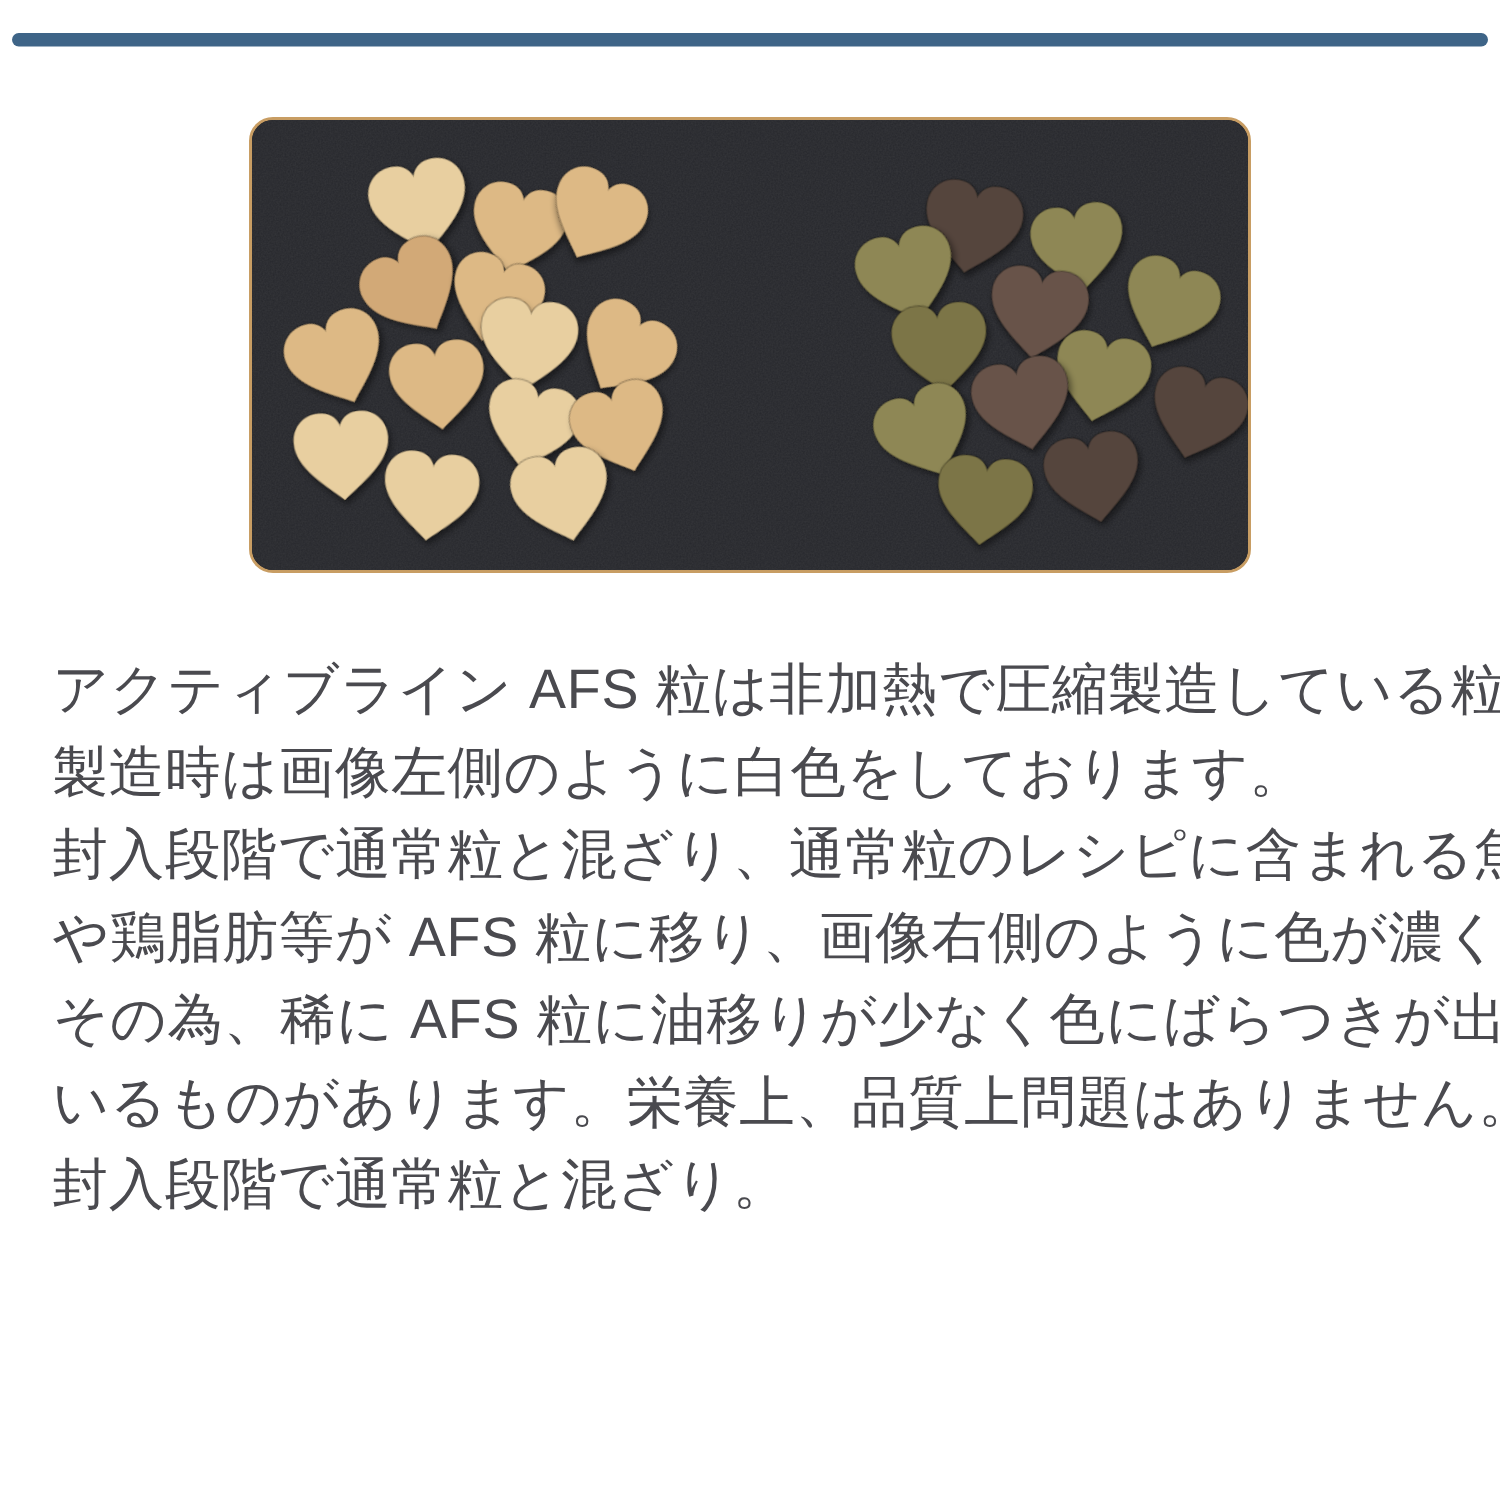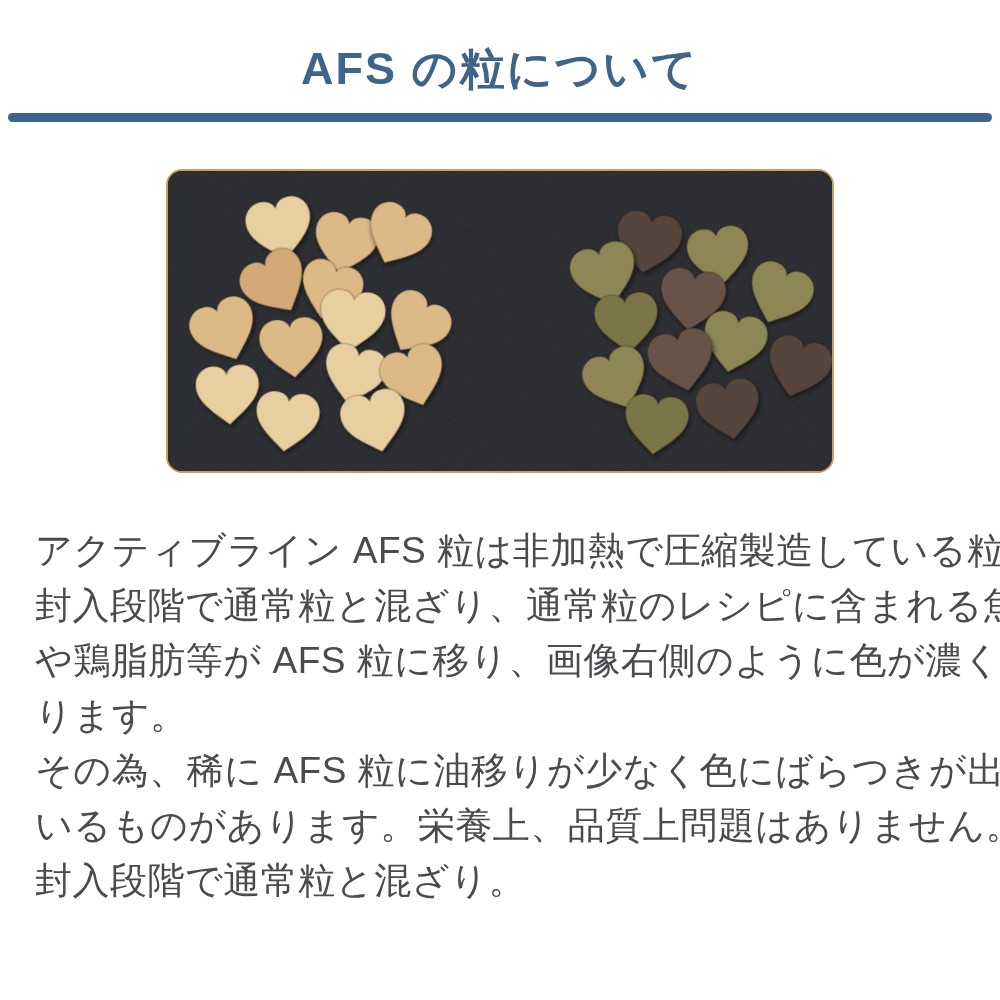--- a/index.html
+++ b/index.html
@@ -53,21 +53,20 @@
     line-height: 55px;
     letter-spacing: 0.5px;
     color: var(--text-color, #4a4a4f);
     white-space: nowrap;
   }
 </style>
 </head>
 <body>
 
 <header>
-  <h1 class="page-title">AFS の粒について</h1>
   <div class="title-divider"></div>
 </header>
 
 <figure class="photo-frame" style="margin-block:47px 0;margin-inline:auto;">
   <svg id="photo-svg" viewBox="0 0 664 300" xmlns="http://www.w3.org/2000/svg">
     <defs>
       <path id="heartPath" d="M50,90 C34,76 6,58 6,34 C6,18 18,8 31,8 C40,8 47,12 50,20 C53,12 60,8 69,8 C82,8 94,18 94,34 C94,58 66,76 50,90 Z"></path>
       <filter id="hshadow" x="-40%" y="-40%" width="180%" height="180%">
         <feDropShadow dx="2" dy="4" stdDeviation="3" flood-color="#000000" flood-opacity="0.45"></feDropShadow>
       </filter>
@@ -104,19 +103,19 @@
         <use href="#heartPath" transform="translate(630,197) rotate(16) scale(0.72) translate(-50,-49)" fill="#54453d" stroke="rgba(0,0,0,0.22)" stroke-width="1.5" filter="url(#hshadow)"></use>
         <use href="#heartPath" transform="translate(449,209) rotate(-22) scale(0.72) translate(-50,-49)" fill="#8e8754" stroke="rgba(0,0,0,0.22)" stroke-width="1.5" filter="url(#hshadow)"></use>
         <use href="#heartPath" transform="translate(488,254) rotate(6) scale(0.72) translate(-50,-49)" fill="#7c7446" stroke="rgba(0,0,0,0.22)" stroke-width="1.5" filter="url(#hshadow)"></use>
         <use href="#heartPath" transform="translate(561,239) rotate(-10) scale(0.72) translate(-50,-49)" fill="#54453d" stroke="rgba(0,0,0,0.22)" stroke-width="1.5" filter="url(#hshadow)"></use>
       </g>
   </svg>
 </figure>
 
 <main class="body-text" id="body-text">
     <p>アクティブライン AFS 粒は非加熱で圧縮製造している粒で</p>
+    <p>製造時は画像左側のように白色をしております。</p>
     <p>封入段階で通常粒と混ざり、通常粒のレシピに含まれる魚油</p>
     <p>や鶏脂肪等が AFS 粒に移り、画像右側のように色が濃くな</p>
-    <p>ります。</p>
     <p>その為、稀に AFS 粒に油移りが少なく色にばらつきが出て</p>
     <p>いるものがあります。栄養上、品質上問題はありません。</p>
     <p>封入段階で通常粒と混ざり。</p>
   </main>
 
 </body></html>

